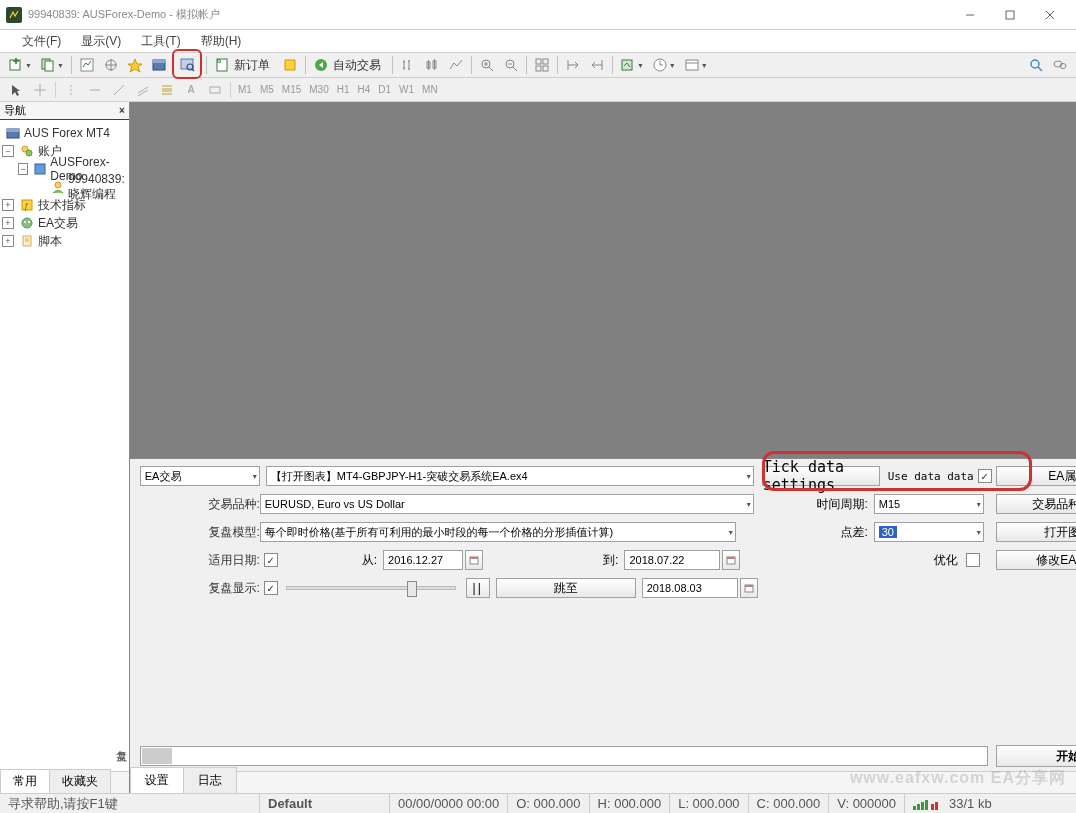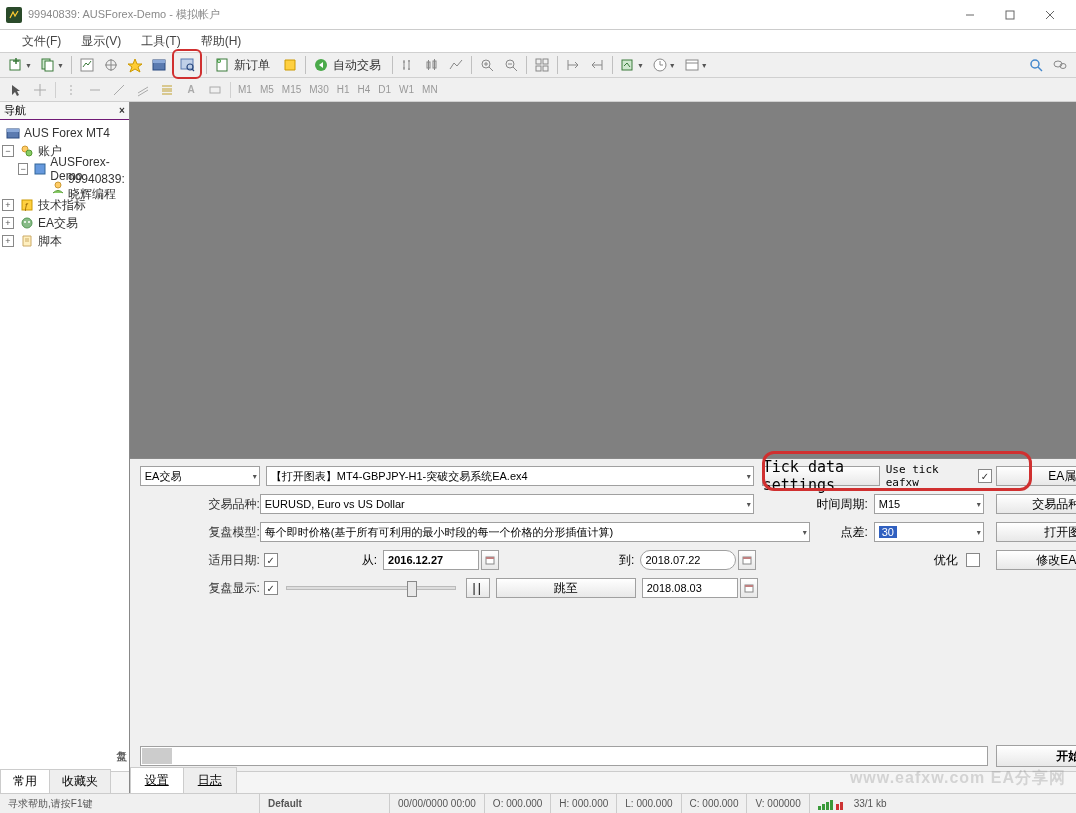--- a/index.html
+++ b/index.html
@@ -60,25 +60,25 @@
 .form-check { width: 14px; height: 14px; border: 1px solid #888; background: #fff; margin: 0 4px; display: flex; align-items: center; justify-content: center; font-size: 10px; color: #333; }
 
 .red-highlight-box { position: absolute; border: 3px solid #d03030; border-radius: 12px; pointer-events: none; }
 
 .tester-bottom-row { display: flex; align-items: center; padding: 4px 10px; }
 .scroll-track { flex: 1; height: 20px; background: #fff; border: 1px solid #a0a0a0; margin-right: 8px; position: relative; }
 .scroll-thumb { position: absolute; left: 1px; top: 1px; width: 30px; height: 16px; background: #ccc; }
 .start-btn { width: 145px; height: 22px; border: 1px solid #a0a0a0; background: linear-gradient(#fff,#e8e8e8); font-weight: bold; display: flex; align-items: center; justify-content: center; }
 
 .tester-tabs { height: 22px; display: flex; align-items: flex-end; border-top: 1px solid #ccc; background: #f5f5f5; }
-.tester-tab { padding: 4px 14px; font-size: 12px; border: 1px solid #ccc; border-bottom: none; margin-right: -1px; background: #eee; text-decoration: underline; }
+.tester-tab { padding: 4px 14px; font-size: 12px; border: 1px solid #ccc; border-bottom: none; margin-right: -1px; background: #eee; }
 .tester-tab.active { background: #fff; }
 
 
-.statusbar { height: 20px; background: #f0f0f0; border-top: 1px solid #ccc; display: flex; align-items: center; font-size: 10px; color: #555; }
+.statusbar { height: 20px; background: #f0f0f0; border-top: 1px solid #ccc; display: flex; align-items: center; font-size: 13px; color: #555; }
 .status-cell { padding: 0 8px; border-right: 1px solid #ccc; height: 100%; display: flex; align-items: center; }
 .status-cell:first-child { flex: 0 0 260px; border-right: 1px solid #ccc; }
 
 
 .slider-track { width: 170px; height: 4px; background: #ddd; border: 1px solid #bbb; position: relative; margin: 0 4px; }
 .slider-thumb { position: absolute; top: -6px; left: 120px; width: 10px; height: 16px; background: #e8e8e8; border: 1px solid #888; }
 
 
 .watermark { position: absolute; right: 10px; bottom: 24px; font-size: 16px; color: rgba(150,150,150,0.35); font-weight: bold; letter-spacing: 1px; }
 </style>
@@ -440,21 +440,21 @@
               <span class="drop">▾</span>
           </div>
           <div class="form-select" style="width:488px;font-family:monospace;font-size:11px;">
             <span>【打开图表】MT4-GBPJPY-H1-突破交易系统EA.ex4</span>
               <span class="drop">▾</span>
           </div>
           <div style="width:8px;"></div>
           <div class="form-btn" style="width:118px;font-family:monospace;font-size:15px;">Tick data settings</div>
           <div style="width:6px;"></div>
           <div style="display:flex;align-items:center;width:110px;justify-content:flex-end;">
-            <span style="font-family:monospace;font-size:11px;">Use tick eafxw</span>
+            <span style="font-family:monospace;font-size:11px;">Use data data</span>
             <div class="form-check">✓</div>
           </div>
           <div style="flex:1;"></div>
           <div class="form-btn" style="width:145px;">EA属性</div>
         </div>
 
         <div class="form-row">
           <div class="form-label">交易品种:</div>
           <div class="form-select" style="width:494px;font-family:monospace;font-size:11px;">
             <span>EURUSD, Euro vs US Dollar</span>
@@ -465,51 +465,51 @@
           <div class="form-select" style="width:110px;font-family:monospace;">
             <span>M15</span>
               <span class="drop">▾</span>
           </div>
           <div style="width:12px;"></div>
           <div class="form-btn" style="width:145px;">交易品种属性</div>
         </div>
 
         <div class="form-row">
           <div class="form-label">复盘模型:</div>
-          <div class="form-select" style="width:550px;">
+          <div class="form-select" style="width:476px;">
             <span>每个即时价格(基于所有可利用的最小时段的每一个价格的分形插值计算)</span>
               <span class="drop">▾</span>
           </div>
           <div style="flex:1;"></div>
           <span style="padding-right:6px;">点差:</span>
           <div class="form-select" style="width:110px;">
             <span style="background:#3060c0;color:#fff;padding:0 3px;">30</span>
               <span class="drop">▾</span>
           </div>
           <div style="width:12px;"></div>
           <div class="form-btn" style="width:145px;">打开图表</div>
         </div>
 
         <div class="form-row">
           <div class="form-label">适用日期:</div>
           <div class="form-check">✓</div>
           <div style="width:80px;"></div>
           <span style="padding-right:6px;">从:</span>
-          <div class="form-input" style="width:96px;font-family:monospace;font-weight:bold;">
+          <div class="form-input" style="width:80px;font-family:monospace;">
               <span>2016.12.27</span>
             </div>
           <div class="form-btn" style="width:18px;margin-left:2px;">
               <svg width="10" height="10" viewBox="0 0 10 10">
                 <rect x="1" y="2" width="8" height="7" fill="#fff" stroke="#888"></rect>
                 <rect x="1" y="2" width="8" height="2" fill="#c08080"></rect>
               </svg>
             </div>
           <div style="flex:0 0 120px;"></div>
           <span style="padding-right:6px;">到:</span>
-          <div class="form-input" style="width:96px;font-family:monospace;border-radius:10px;">
+          <div class="form-input" style="width:96px;font-family:monospace;">
               <span>2018.07.22</span>
             </div>
           <div class="form-btn" style="width:18px;margin-left:2px;">
               <svg width="10" height="10" viewBox="0 0 10 10">
                 <rect x="1" y="2" width="8" height="7" fill="#fff" stroke="#888"></rect>
                 <rect x="1" y="2" width="8" height="2" fill="#c08080"></rect>
               </svg>
             </div>
           <div style="flex:1;"></div>
           <span style="padding-right:4px;">优化</span>

